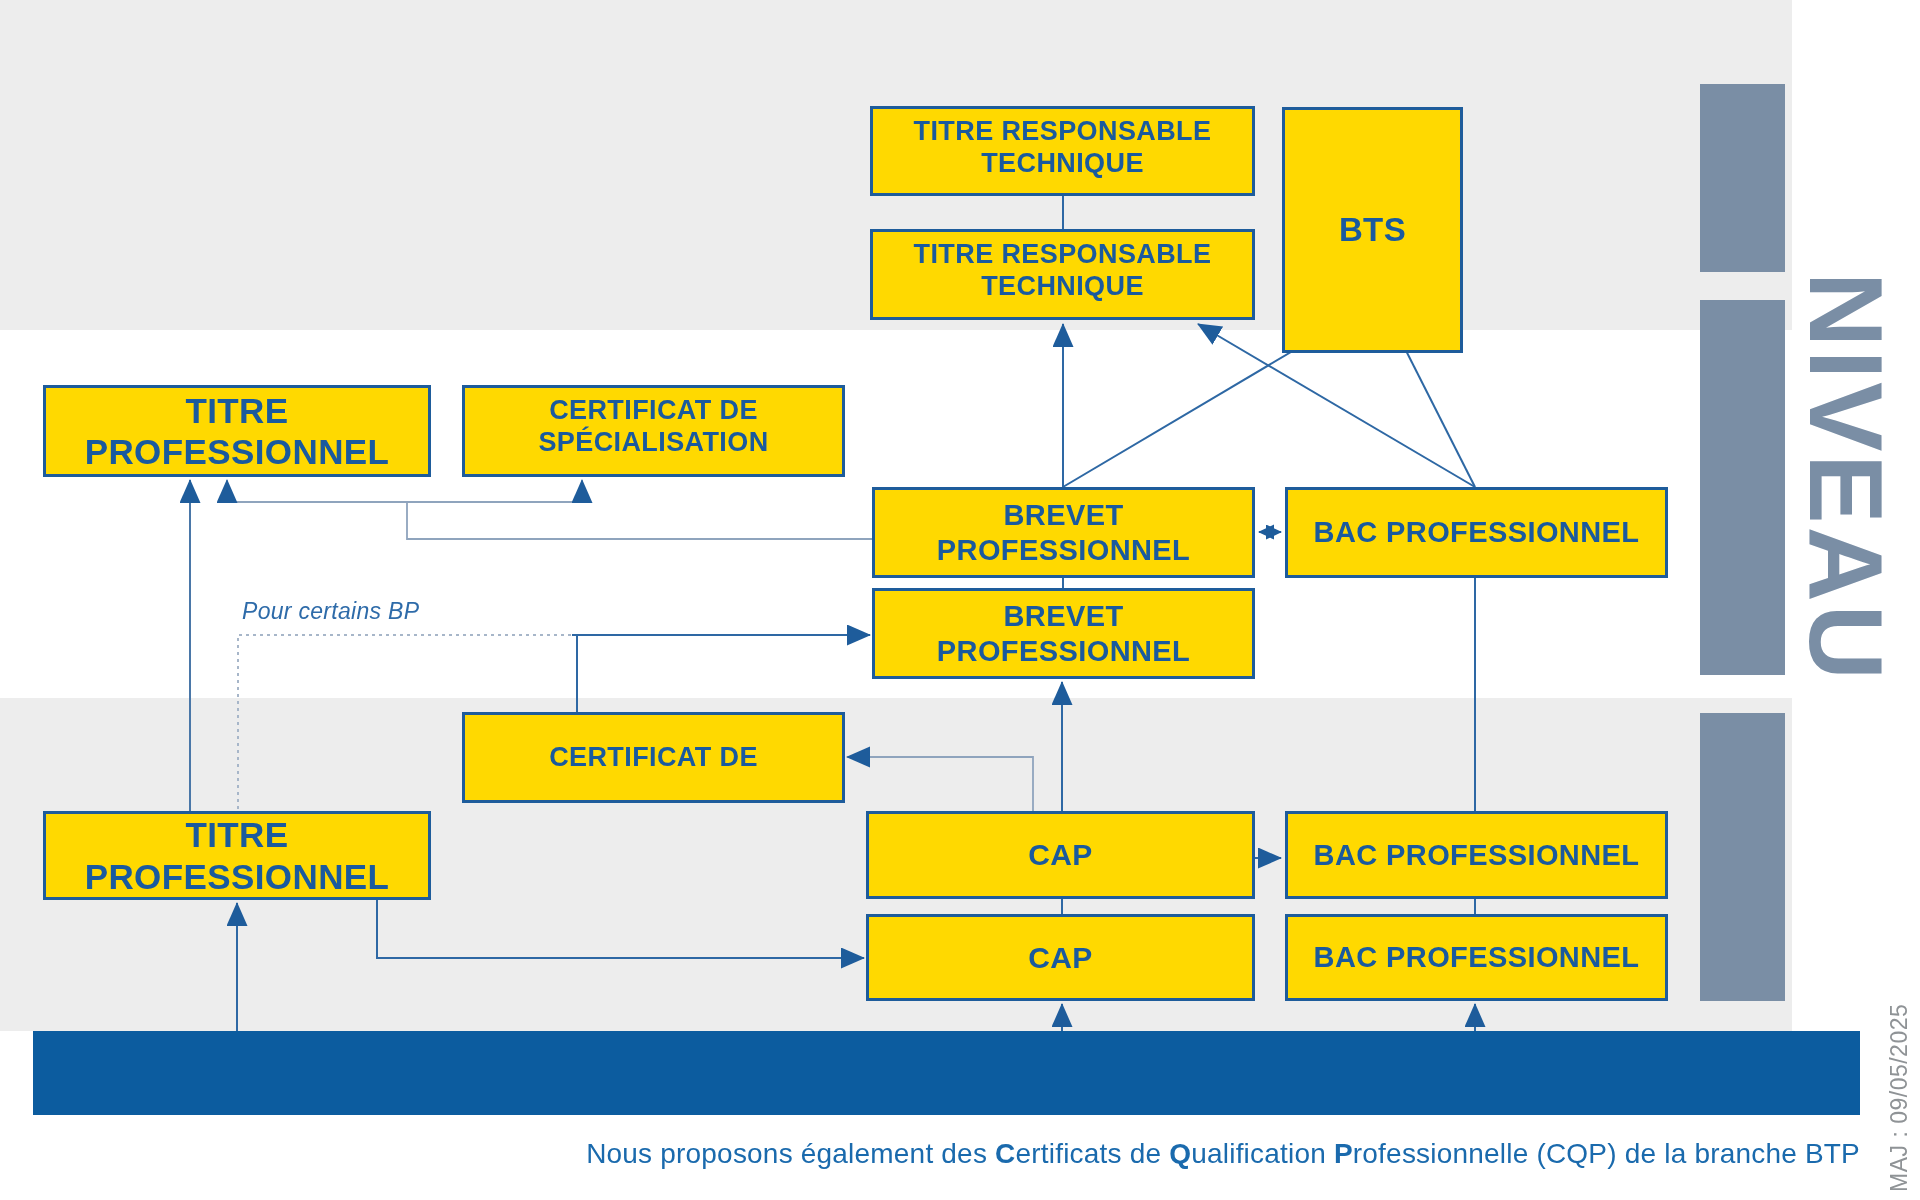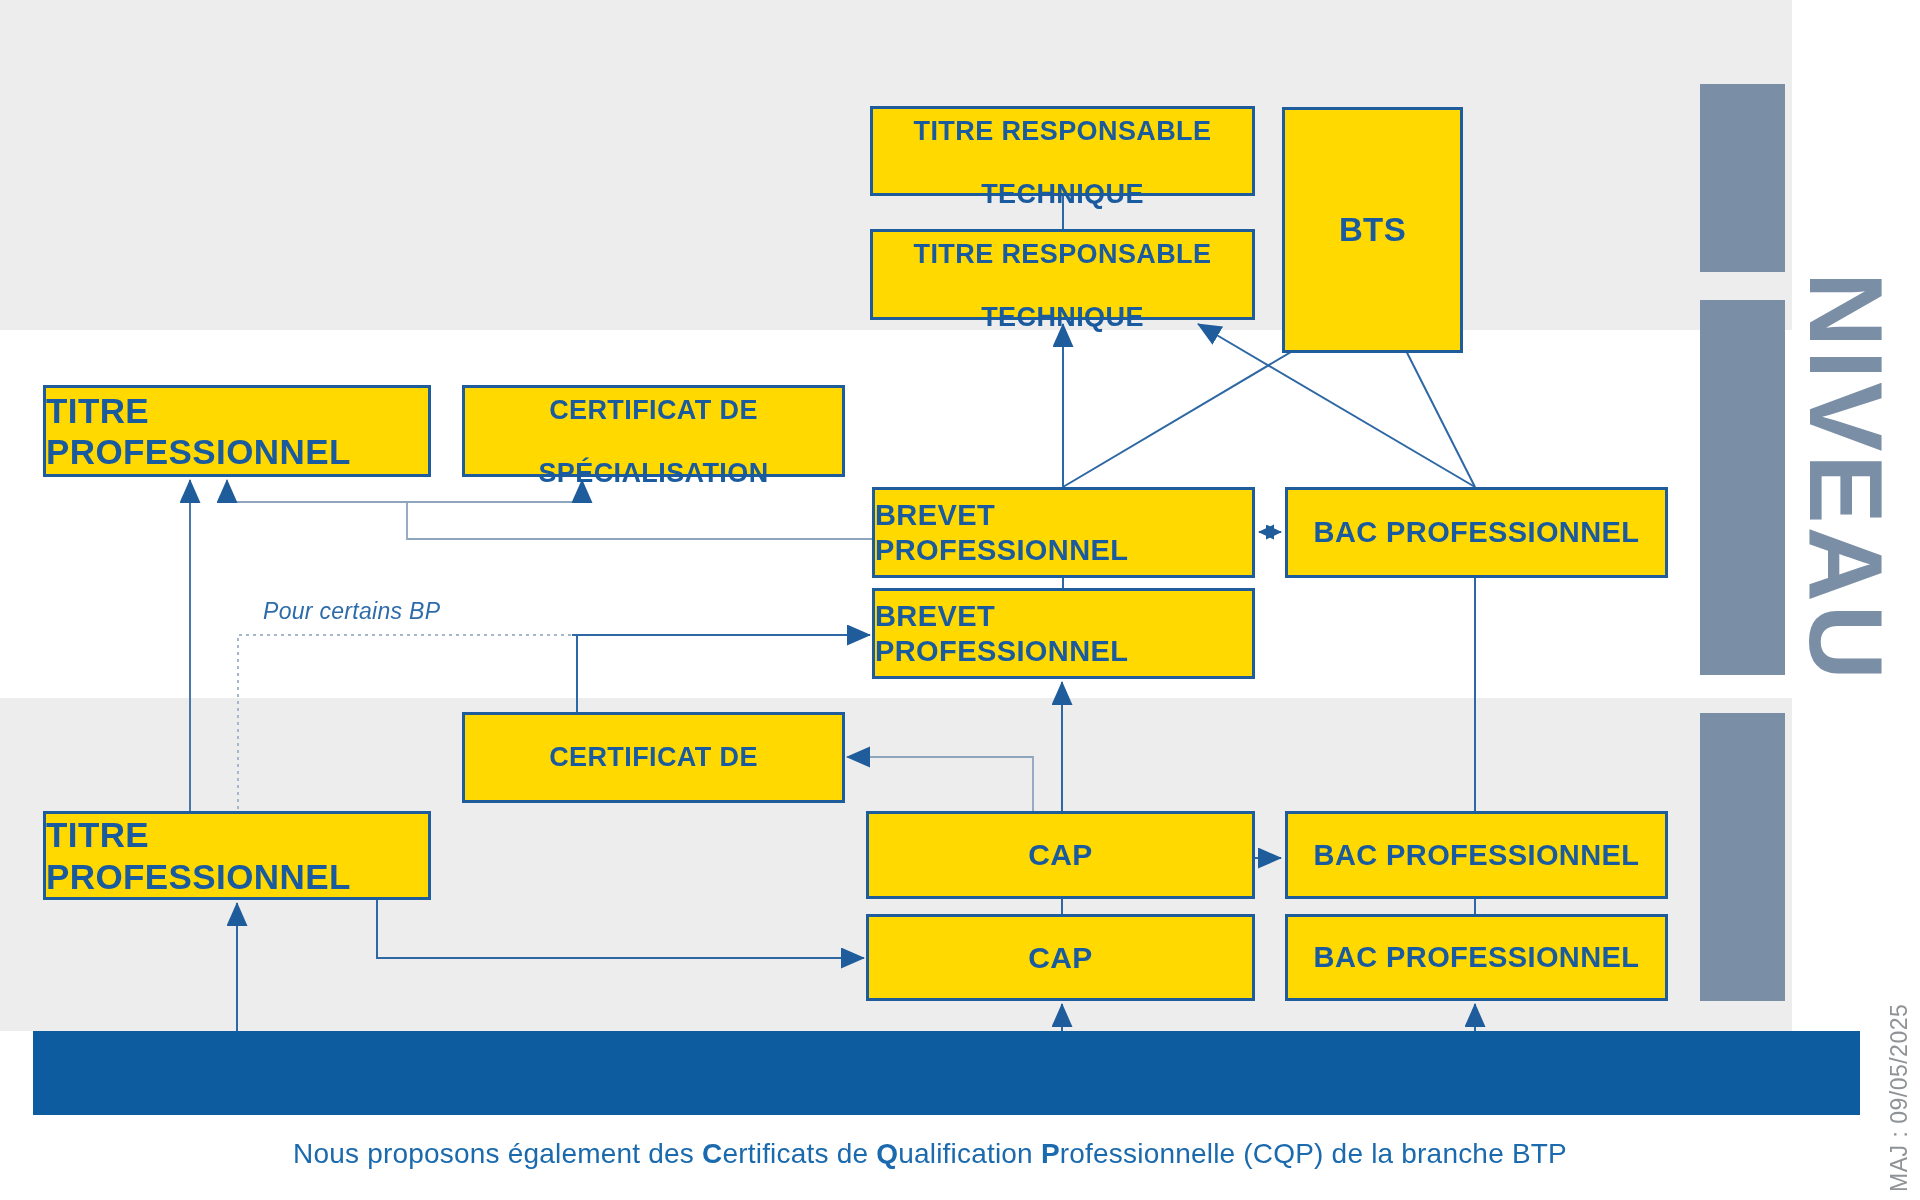--- a/index.html
+++ b/index.html
@@ -5,21 +5,21 @@
   html,body{margin:0;padding:0;background:#ffffff;}
   #stage{position:relative;width:1920px;height:1200px;overflow:hidden;background:#ffffff;
          font-family:"Liberation Sans","DejaVu Sans",sans-serif;}
   .band{position:absolute;background:#ededed;z-index:0;}
   #band-top{left:0;top:8;width:1792px;height:330px;}
   #band-bottom{left:0;top:698px;width:1792px;height:333px;}
   #blue-bar{position:absolute;left:33px;top:1031px;width:1827px;height:84px;background:#0c5c9f;z-index:1;}
   #wires{position:absolute;left:0;top:0;width:1920px;height:1200px;z-index:1;pointer-events:none;}
   .box{position:absolute;z-index:2;background:#ffd900;border:3px solid #1e5c9b;box-sizing:border-box;
        display:flex;flex-direction:column;align-items:center;justify-content:center;
-       color:#1a5a9e;font-weight:700;line-height:1.18;letter-spacing:.4px;gap:31px;}
+       color:#1a5a9e;font-weight:700;text-align:center;line-height:1.18;letter-spacing:.4px;}
   .box.top-align{justify-content:flex-start;padding-top:7px;}
   .f27{font-size:27px;} .f29{font-size:29px;} .f30{font-size:30px;} .f31{font-size:35px;} .f33{font-size:33px;}
   .small-suffix{font-size:21px;letter-spacing:.2px;}
   .small-suffix sup{font-size:13px;}
   #b-trt1{left:870px;top:106px;width:385px;height:90px;}
   #b-trt2{left:870px;top:229px;width:385px;height:91px;}
   #b-bts{left:1282px;top:107px;width:181px;height:246px;}
   #b-titre1{left:43px;top:385px;width:388px;height:92px;}
   #b-cs1{left:462px;top:385px;width:383px;height:92px;}
   #b-brevet1{left:872px;top:487px;width:383px;height:91px;}
@@ -30,23 +30,23 @@
   #b-cap1{left:866px;top:811px;width:389px;height:88px;}
   #b-bac2{left:1285px;top:811px;width:383px;height:88px;}
   #b-cap2{left:866px;top:914px;width:389px;height:87px;}
   #b-bac3{left:1285px;top:914px;width:383px;height:87px;}
   .niveau-bar{position:absolute;left:1700px;width:85px;background:#7a8ea5;z-index:1;}
   #nbar1{top:84px;height:188px;}
   #nbar2{top:300px;height:375px;}
   #nbar3{top:713px;height:288px;}
   #niveau-label{position:absolute;left:1794px;top:272px;height:540px;z-index:1;
       writing-mode:vertical-rl;font-size:104px;font-weight:700;color:#7a8ea5;letter-spacing:3px;line-height:1;}
-  #pour-certains-bp{position:absolute;left:263px;top:598px;z-index:2;font-style:italic;
+  #pour-certains-bp{position:absolute;left:242px;top:598px;z-index:2;font-style:italic;
       font-size:23px;color:#2e6ba9;letter-spacing:.3px;}
-  #footer-text{position:absolute;left:0;top:1138px;width:1860px;z-index:2;text-align:center;
+  #footer-text{position:absolute;left:0;top:1138px;width:1860px;z-index:2;text-align:right;
       font-size:28px;color:#1a6aad;letter-spacing:.2px;}
   #footer-text b{font-weight:700;}
   #maj-label{position:absolute;left:1886px;top:1192px;z-index:2;transform-origin:0 0;
       transform:rotate(-90deg);white-space:nowrap;font-size:23px;color:#8f9396;letter-spacing:.5px;}
 </style>
 </head>
 <body>
 
 <div id="stage">
 

